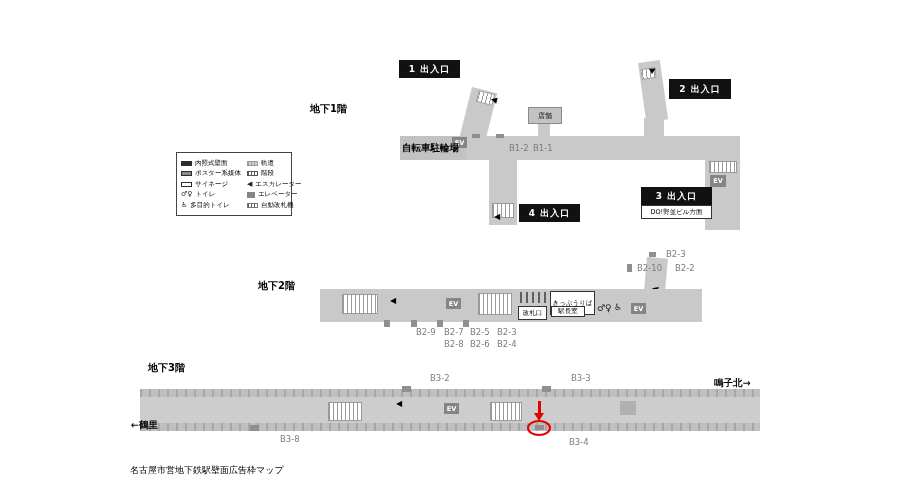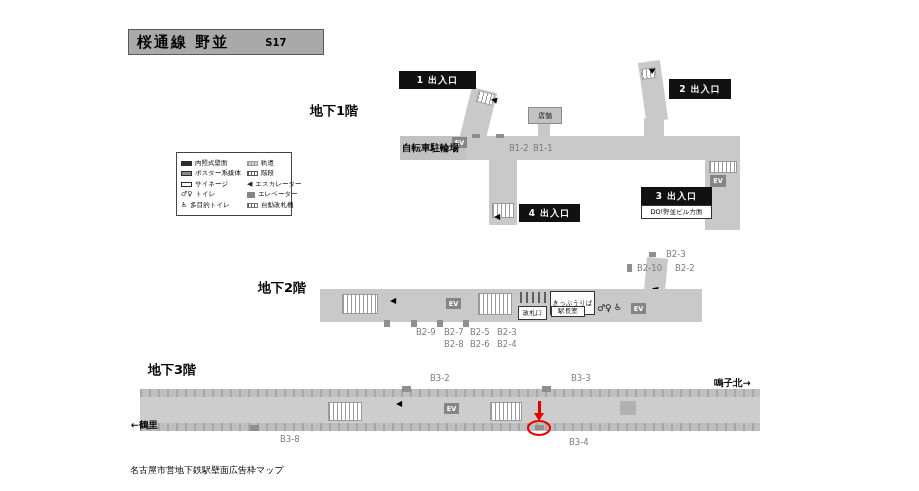--- a/index.html
+++ b/index.html
@@ -5,21 +5,21 @@
   html,body{margin:0;padding:0;background:#fff;}
   .canvas{position:relative;width:919px;height:491px;background:#ffffff;
           font-family:"DejaVu Sans",sans-serif;overflow:hidden;}
   .abs{position:absolute;}
 
   .header-box{background:#a9a9a9;border:1px solid #5a5a5a;display:flex;align-items:center;
               padding:0 8px;box-sizing:border-box;}
   .header-title{font-size:15px;font-weight:bold;color:#000;letter-spacing:2px;}
   .header-code{font-size:10px;font-weight:bold;color:#000;margin-left:36px;}
 
-  .floor-label{font-size:13px;font-weight:bold;color:#000;white-space:nowrap;}
+  .floor-label{font-size:10px;font-weight:bold;color:#000;white-space:nowrap;}
   .exit{background:#111;color:#fff;font-size:9px;font-weight:bold;display:flex;
         align-items:center;justify-content:center;letter-spacing:1px;white-space:nowrap;}
   .gray{background:#c9c9c9;}
   .platform{background:#cdcdcd;}
   .track{background-color:#bfbfbf;
          background-image:repeating-linear-gradient(90deg,#a6a6a6 0 2px,transparent 2px 9px);}
   .evbox{background:#858585;color:#fff;font-size:6.5px;font-weight:bold;display:flex;
          align-items:center;justify-content:center;}
   .slot{color:#7d7d7d;font-size:8.5px;white-space:nowrap;margin-left:40px;}
   .stairs{background:#fff;border:1px solid #9a9a9a;
@@ -56,24 +56,20 @@
   .red-head{width:0;height:0;border-left:5px solid transparent;border-right:5px solid transparent;
             border-top:8px solid #e60000;}
   .red-circle{border:2px solid #e60000;border-radius:50%;box-sizing:border-box;}
   .footer{font-size:9px;color:#000;white-space:nowrap;}
 </style>
 </head>
 <body>
 
 <div class="canvas">
 
-  <div class="abs header-box" style="left:128px;top:29px;width:196px;height:26px;">
-    <span class="header-title">桜通線 野並</span>
-    <span class="header-code">S17</span>
-  </div>
 
   <div class="abs legend" style="left:176px;top:152px;width:116px;height:64px;">
     <div class="legend-col">
       <div class="legend-row">
         <span class="legend-icon ic-solid"></span>
         <span class="lt">内照式壁面</span>
       </div>
       <div class="legend-row">
         <span class="legend-icon ic-poster"></span>
         <span class="lt">ポスター系媒体</span>
@@ -140,21 +136,21 @@
   <div class="abs gray" style="left:538px;top:122px;width:12px;height:15px;"></div>
   <div class="abs shopbox" style="left:528px;top:107px;width:32px;height:15px;">店舗</div>
 
   <div class="abs evbox" style="left:452px;top:137px;width:15px;height:11px;">EV</div>
   <div class="abs tick" style="left:472px;top:134px;width:8px;height:4px;"></div>
   <div class="abs tick" style="left:496px;top:134px;width:8px;height:4px;"></div>
   <div class="abs bold-small" style="left:402px;top:142px;">自転車駐輪場</div>
   <div class="abs slot" style="left:469px;top:143px;">B1-2</div>
   <div class="abs slot" style="left:493px;top:143px;">B1-1</div>
 
-  <div class="abs exit" style="left:399px;top:71px;width:77px;height:18px;">1 出入口</div>
+  <div class="abs exit" style="left:399px;top:60px;width:61px;height:18px;">1 出入口</div>
   <div class="abs exit" style="left:669px;top:79px;width:62px;height:20px;">2 出入口</div>
   <div class="abs exit" style="left:641px;top:187px;width:71px;height:18px;">3 出入口</div>
   <div class="abs whitebox" style="left:641px;top:205px;width:71px;height:14px;">DO!野並ビル方面</div>
   <div class="abs exit" style="left:519px;top:204px;width:61px;height:18px;">4 出入口</div>
 
   <div class="abs floor-label" style="left:258px;top:279px;">地下2階</div>
 
   <div class="abs gray" style="left:647px;top:257px;width:21px;height:38px;transform:rotate(5deg);transform-origin:top left;"></div>
   <span class="abs arrow" style="left:652px;top:285px;transform:rotate(15deg);">◀</span>
   <div class="abs tick" style="left:649px;top:252px;width:7px;height:5px;"></div>

